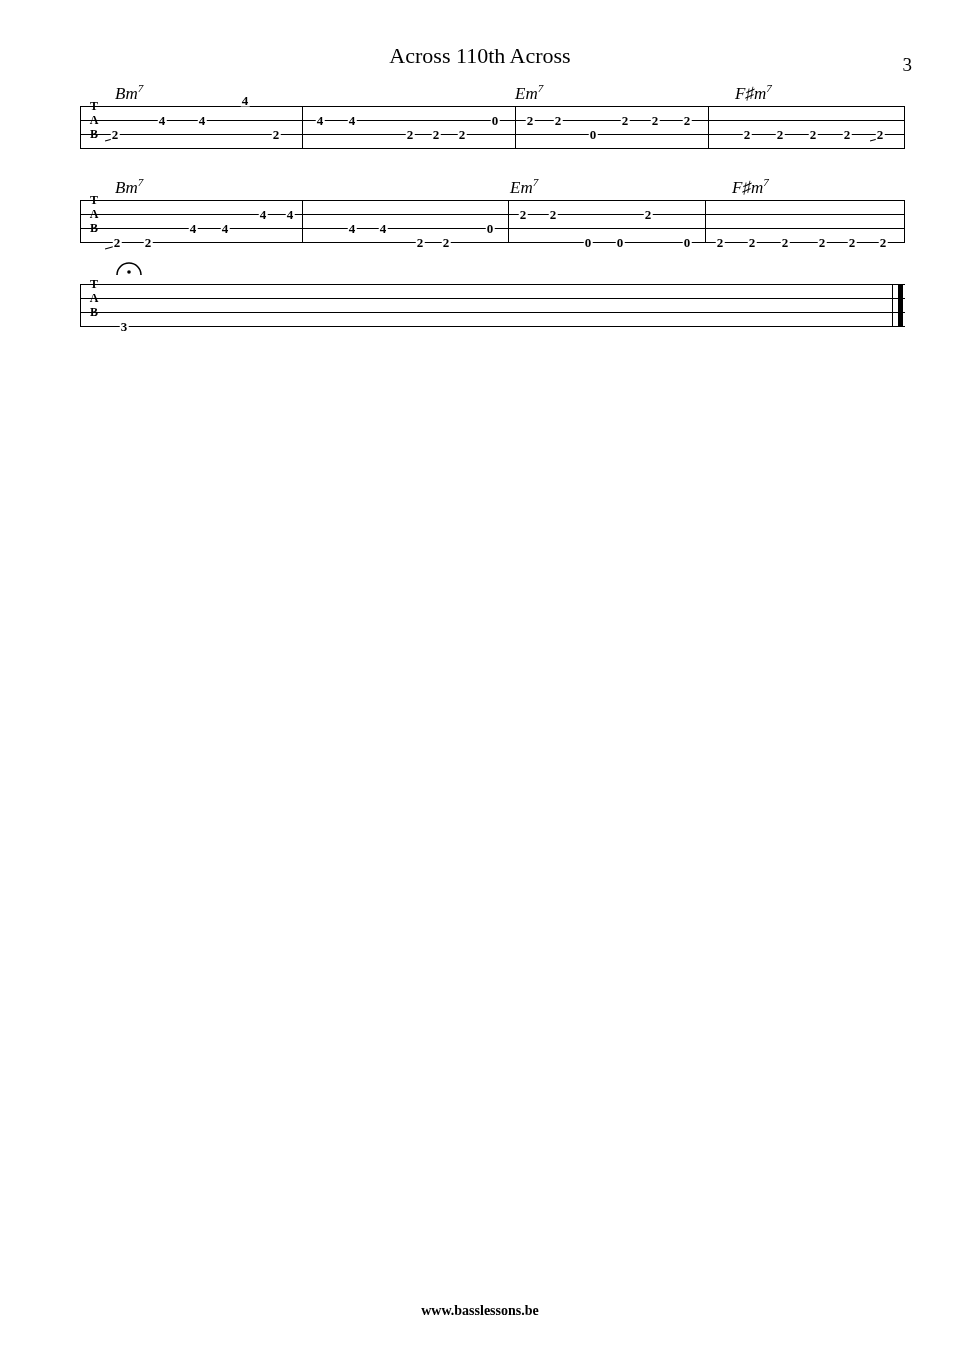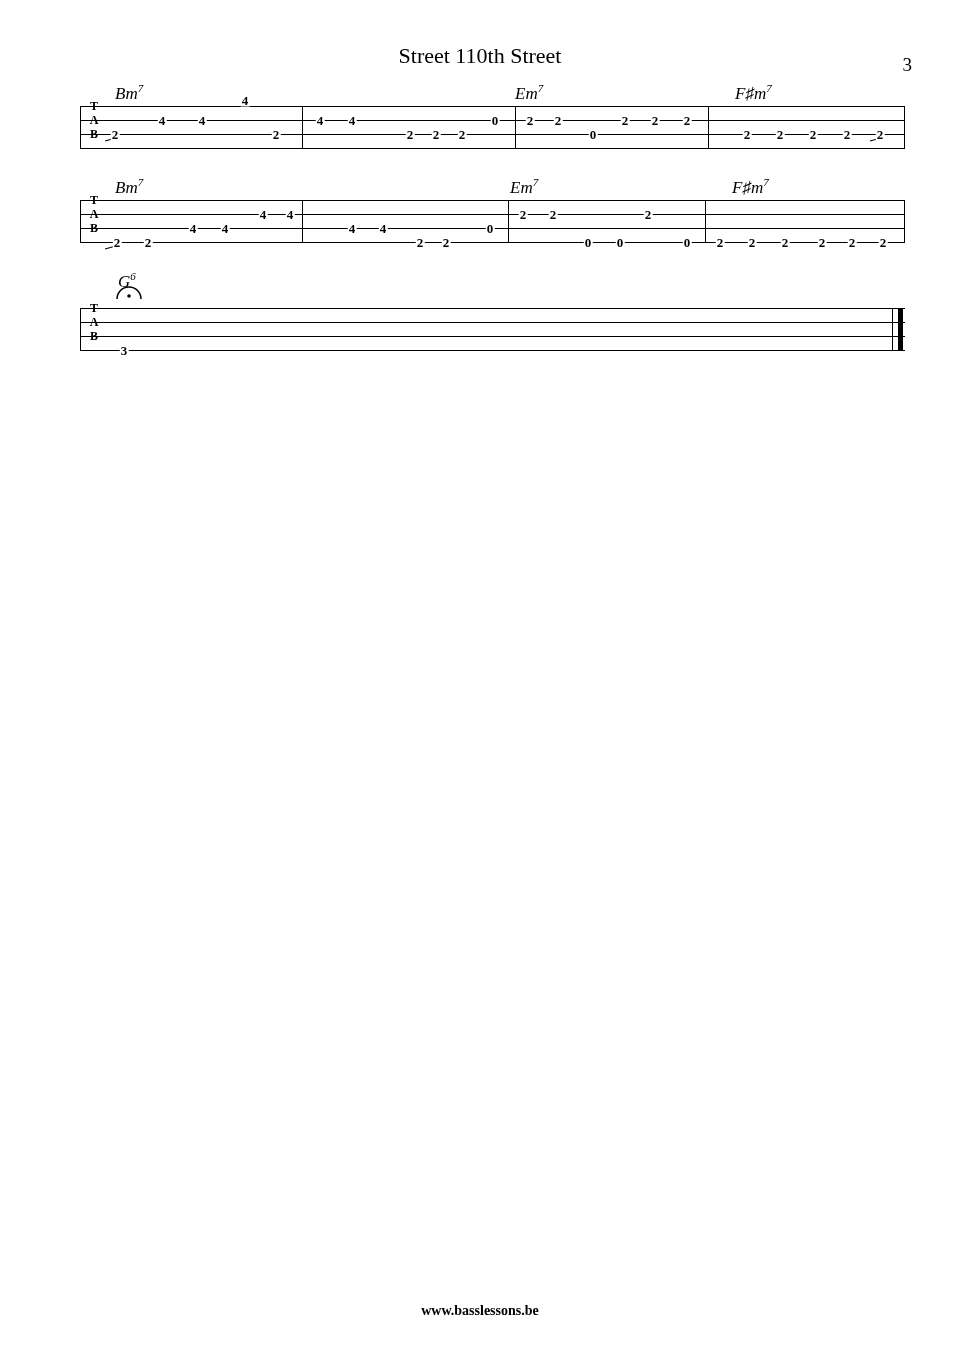--- a/index.html
+++ b/index.html
@@ -153,21 +153,21 @@
     width: 960px;
     text-align: center;
     font-size: 14px;
     font-weight: bold;
   }
 </style>
 </head>
 <body>
 
 <div class="page-number">3</div>
-<div class="doc-title">Street 110th Street</div>
+<div class="doc-title">Across 110th Across</div>
 
 <div class="system s1">
   <div class="chord-row">
     <div class="chord" style="left:35px">
       <span>Bm</span><sup>7</sup>
     </div>
     <div class="chord" style="left:435px">
       <span>Em</span><sup>7</sup>
     </div>
     <div class="chord" style="left:655px">
@@ -274,25 +274,20 @@
     <span class="note r-c" style="left:640px">2</span>
     <span class="note r-c" style="left:672px">2</span>
     <span class="note r-c" style="left:705px">2</span>
     <span class="note r-c" style="left:742px">2</span>
     <span class="note r-c" style="left:772px">2</span>
     <span class="note r-c" style="left:803px">2</span>
   </div>
 </div>
 
 <div class="system s3">
-  <div class="chord-row">
-    <div class="chord" style="left:38px">
-      <span>G</span><sup>6</sup>
-    </div>
-  </div>
 
   <div style="position:relative;height:14px">
     <div class="fermata" style="left:36px; top:-6px">
       <svg width="26" height="16" viewBox="0 0 26 16">
         <path d="M1 13 A12 12 0 0 1 25 13" fill="none" stroke="#000" stroke-width="1.6"></path>
         <circle cx="13" cy="10" r="1.8" fill="#000"></circle>
       </svg>
     </div>
   </div>
 

